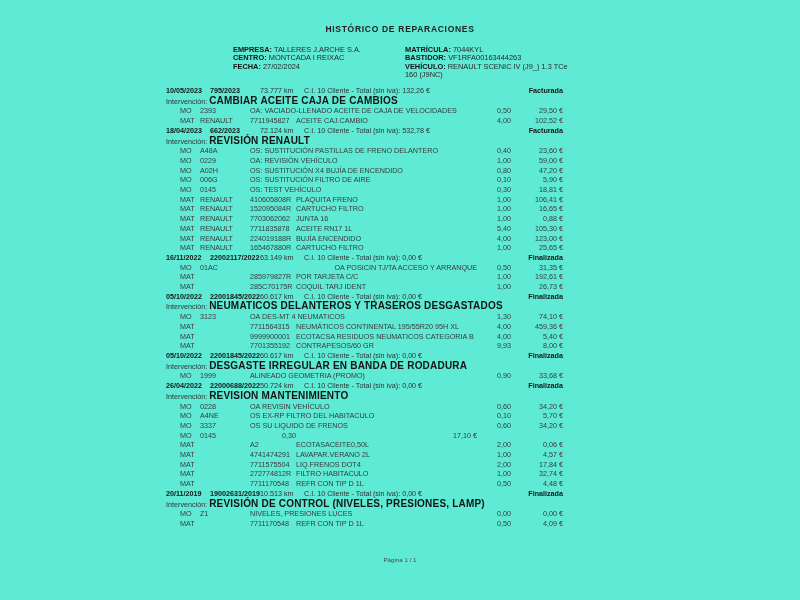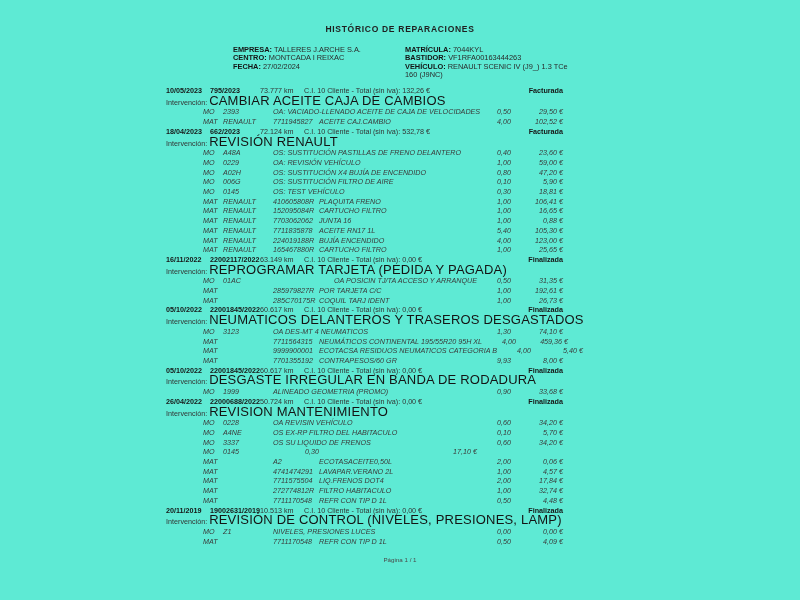--- a/index.html
+++ b/index.html
@@ -28,26 +28,25 @@
     display:grid;grid-template-columns:44px 50px 44px 1fr 62px;
     padding-left:3px;
   }
   .c-date,.c-order{font-weight:700;color:#161616;}
   .c-km{color:#333;}
   .c-sum{color:#333;}
   .c-status{text-align:right;font-weight:700;color:#161616;}
 
   .iv-title{padding-left:3px;}
   .iv-lbl{color:#333;}
-  .iv-name{font-weight:400;font-size:13px;color:#141414;letter-spacing:.2px;}
+  .iv-name{font-weight:700;font-size:10px;color:#141414;letter-spacing:.2px;}
 
   .line-row{
     display:grid;grid-template-columns:20px 50px 46px 1fr 34px 52px;
-    margin-left:40px;
-    font-style:italic;
+    margin-left:17px;
   }
   .c-type{color:#3a3a3a;}
   .c-code,.c-ref{color:#3a3a3a;}
   .c-desc{color:#3a3a3a;overflow:visible;}
   .c-qty,.c-amt{text-align:right;color:#3a3a3a;}
 
   .footer{
     position:absolute;top:556px;left:0;width:800px;text-align:center;
     font-size:6.2px;color:#4a4a4a;
   }
@@ -209,21 +208,20 @@
         </div>
       </div>
       <div class="iv-block">
         <div class="iv-header">
           <span class="c-date">16/11/2022</span>
           <span class="c-order">22002117/2022</span>
           <span class="c-km">63.149 km</span>
           <span class="c-sum">C.I. 10 Cliente - Total (sin iva): 0,00 €</span>
           <span class="c-status">Finalizada</span>
         </div>
-        <div class="iv-title"><span class="iv-lbl">Intervención:</span> <span class="iv-name">REPROGRAMAR TARJETA (PEDIDA Y PAGADA)</span></div>
         <div class="line-row">
           <span class="c-type">MO</span>
           <span class="c-code">01AC</span>
           <span class="c-desc" style="grid-column: 3 / 5; text-align: right;">OA POSICIN TJ/TA ACCESO Y ARRANQUE</span>
           <span class="c-qty">0,50</span>
           <span class="c-amt">31,35 €</span>
         </div>
         <div class="line-row">
           <span class="c-type">MAT</span>
           <span class="c-code"></span>

